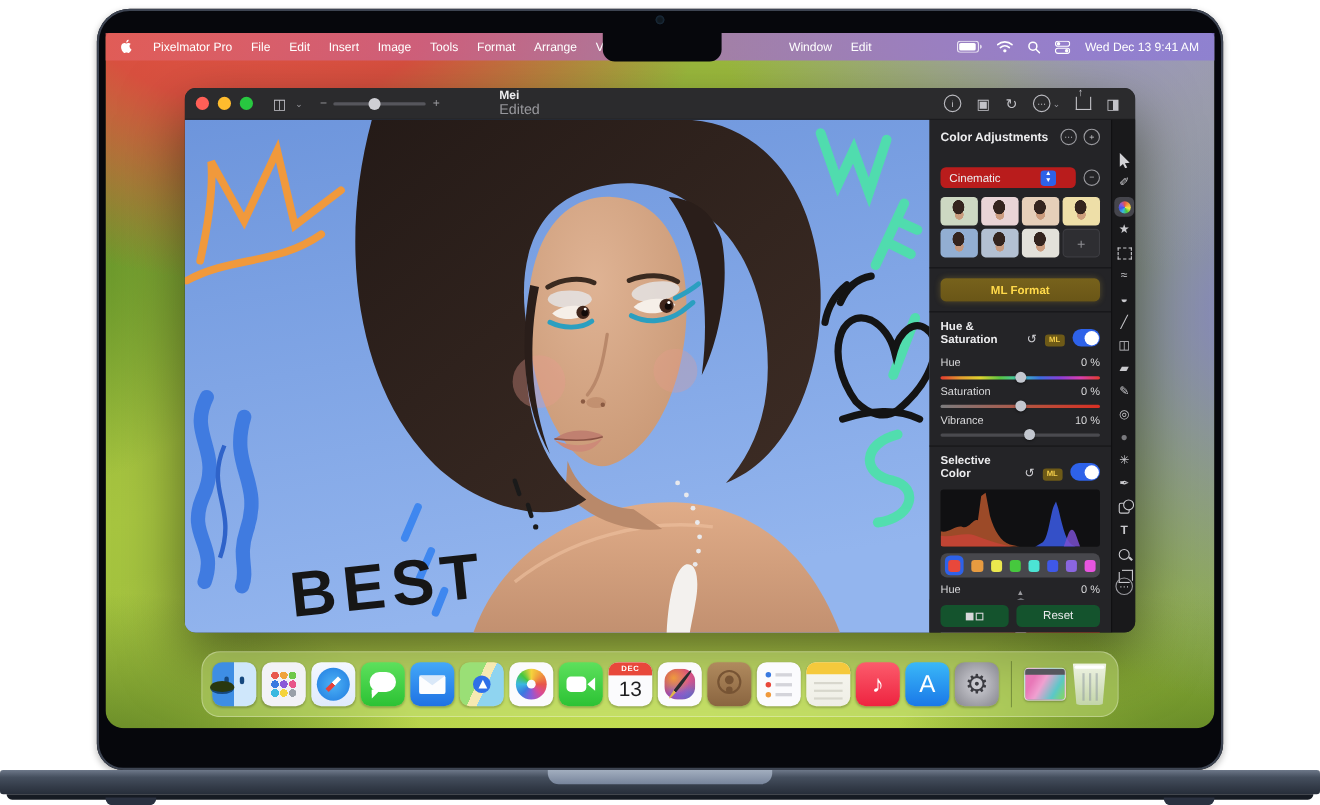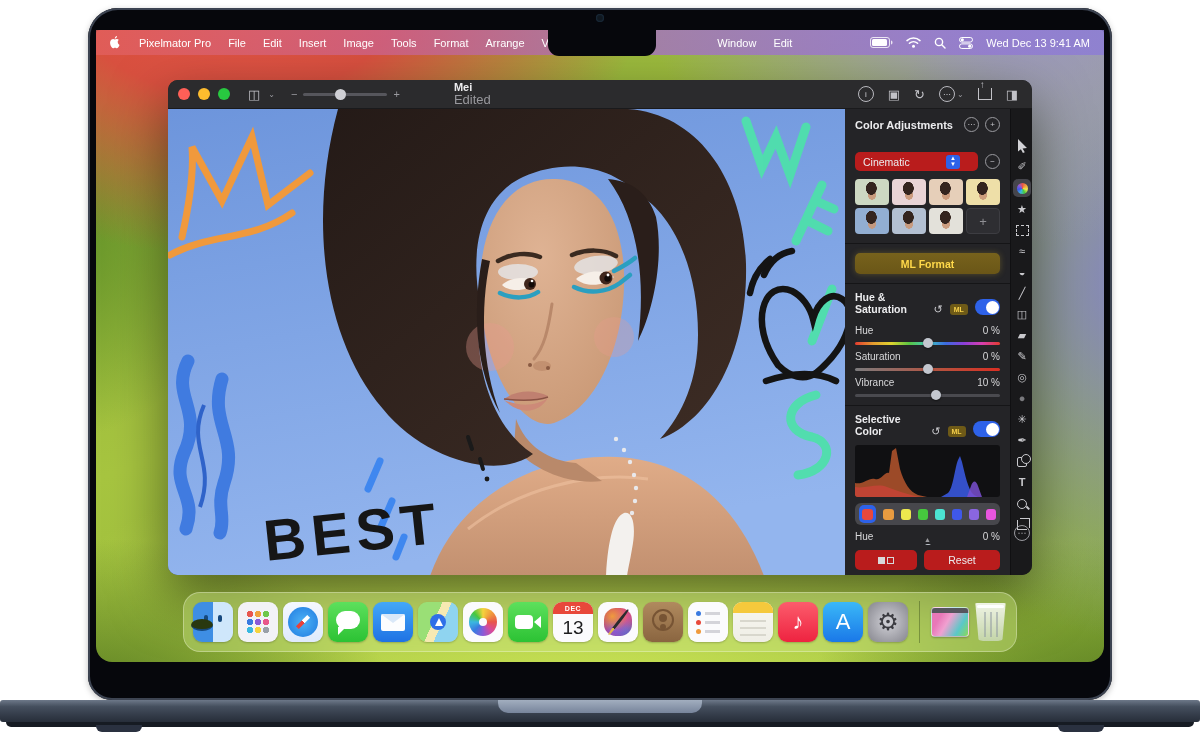--- a/index.html
+++ b/index.html
@@ -96,21 +96,21 @@
   .knob{position:absolute;top:-4px;width:10px;height:10px;border-radius:50%;background:#c3c7cf;box-shadow:0 1px 2px rgba(0,0,0,.5)}
   .track.hue{background:linear-gradient(90deg,#e33b2f,#e39b2f,#ded32f,#58c543,#3fc9c0,#3b6ce0,#8a3fd8,#d83fb0,#e33b2f)}
   .track.sat{background:linear-gradient(90deg,#7c7c7e,#b8503c 60%,#d92f23)}
   .track.selhue{background:linear-gradient(90deg,#b04fd8,#e33b2f 35%,#e3762f 60%,#e3b52f 82%,#e6e04a)}
   .hist{margin-top:4px;background:#101012;border-radius:3px;height:52px;overflow:hidden}
   .swatchbar{margin-top:6px;height:22px;background:#47474c;border-radius:6px;display:flex;align-items:center;gap:7px;padding:0 4px}
   .swatch{width:11px;height:11px;border-radius:3px}
   .swsel{width:19px;height:18px;border-radius:5px;background:#2e62e9;display:flex;align-items:center;justify-content:center}
   .scroll-arrow{position:absolute;bottom:32px;left:50%;transform:translateX(-50%);color:#9a9a9e;font-size:7px}
   .pfooter{position:absolute;left:0;bottom:0;width:165px;height:30px;background:#242427;display:flex;align-items:center;justify-content:center;gap:7px}
-  .pbtn{height:20px;border-radius:5px;background:#b91c1c;display:flex;align-items:center;justify-content:center;color:#ececee;font-size:10.5px}
+  .pbtn{height:20px;border-radius:5px;background:#14532d;display:flex;align-items:center;justify-content:center;color:#ececee;font-size:10.5px}
   .pbtn.cmp{width:62px;gap:2px}.pbtn.rst{width:76px}
   .cmp-a{width:7px;height:7px;background:#d8d8da;display:inline-block}
   .cmp-b{width:7px;height:7px;border:1px solid #d8d8da;display:inline-block;box-sizing:border-box}
 
   
   .toolcol{width:22px;flex:0 0 22px;background:#19191b;border-left:1px solid #101012;display:flex;flex-direction:column;align-items:center;padding-top:26px;gap:0;position:relative}
   .tool{height:21px;width:22px;display:flex;align-items:center;justify-content:center;color:#c9c9cd;font-size:11px;line-height:1}
   .tool.sel{height:22px}
   .tool.sel .selbox{width:18px;height:18px;border-radius:5px;background:#45454c;display:flex;align-items:center;justify-content:center}
   .colordot{width:11px;height:11px;border-radius:50%;background:conic-gradient(#e8564a,#f0a23c,#ece84e,#46c83e,#3ab8e0,#3f58e8,#8a5ad8,#e8564a)}

